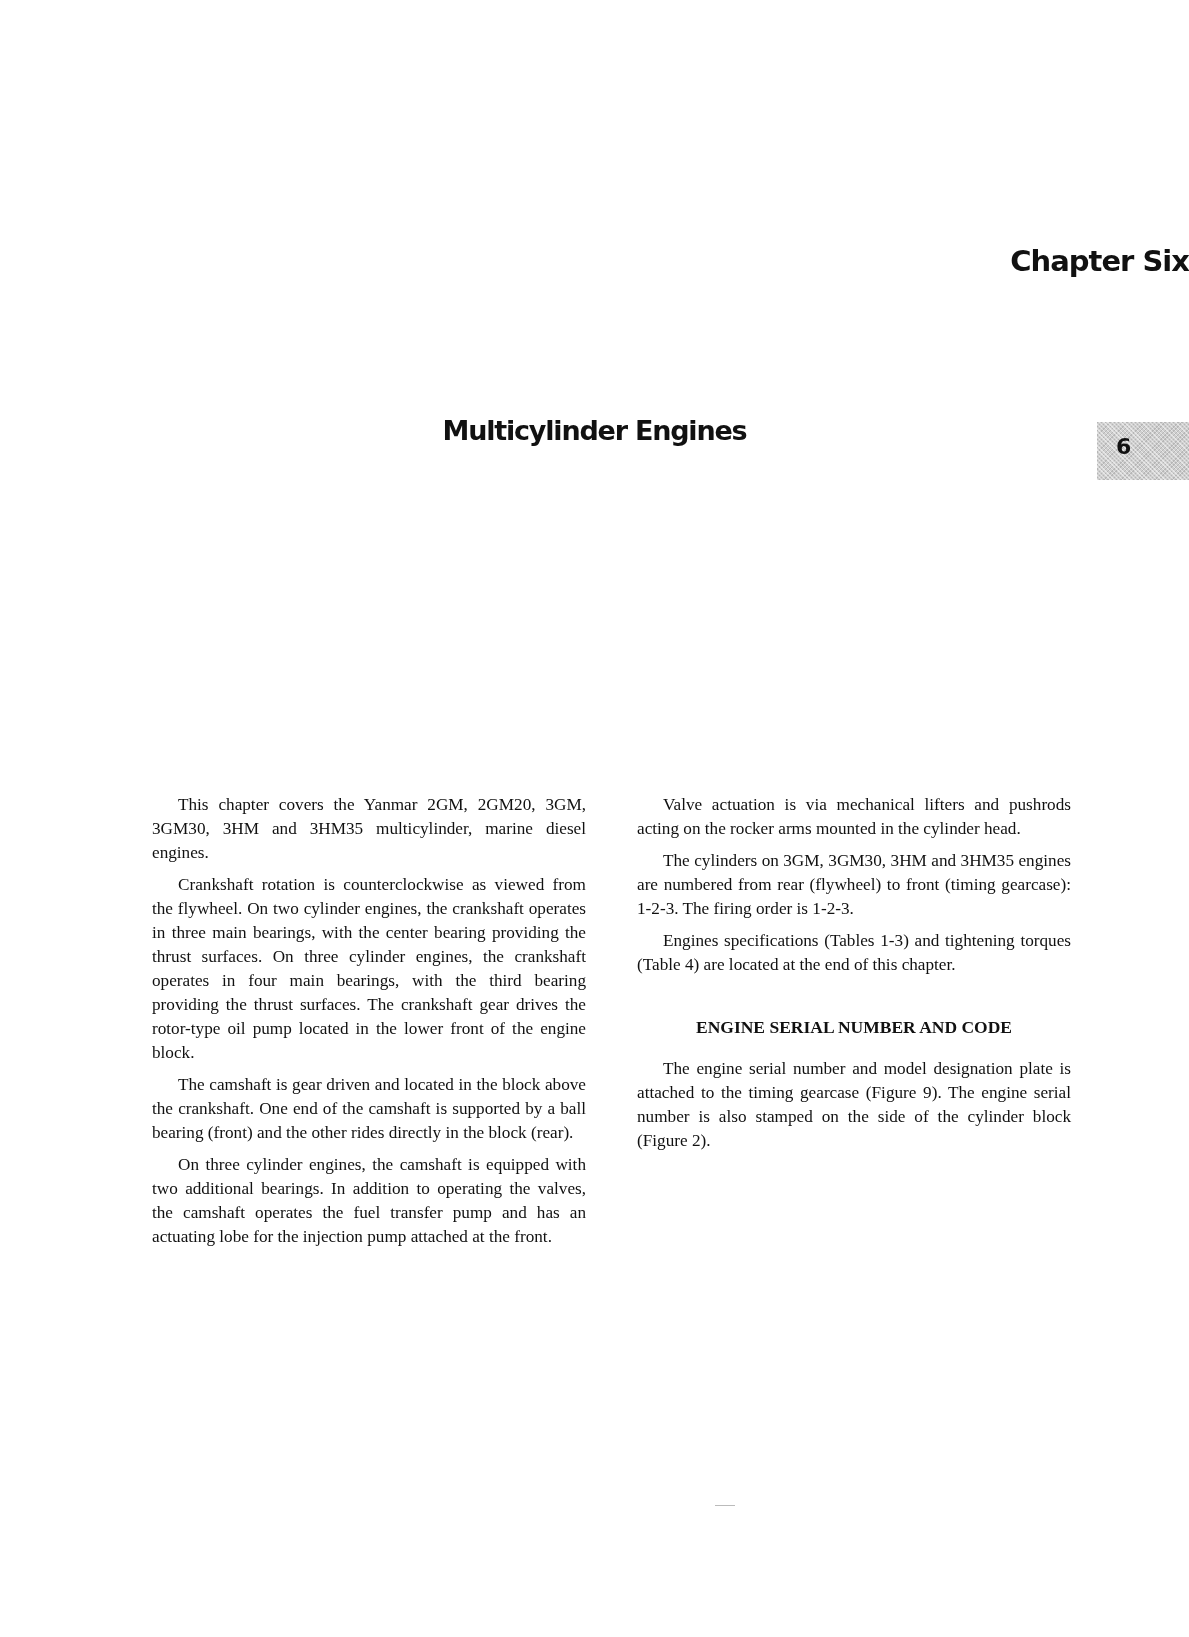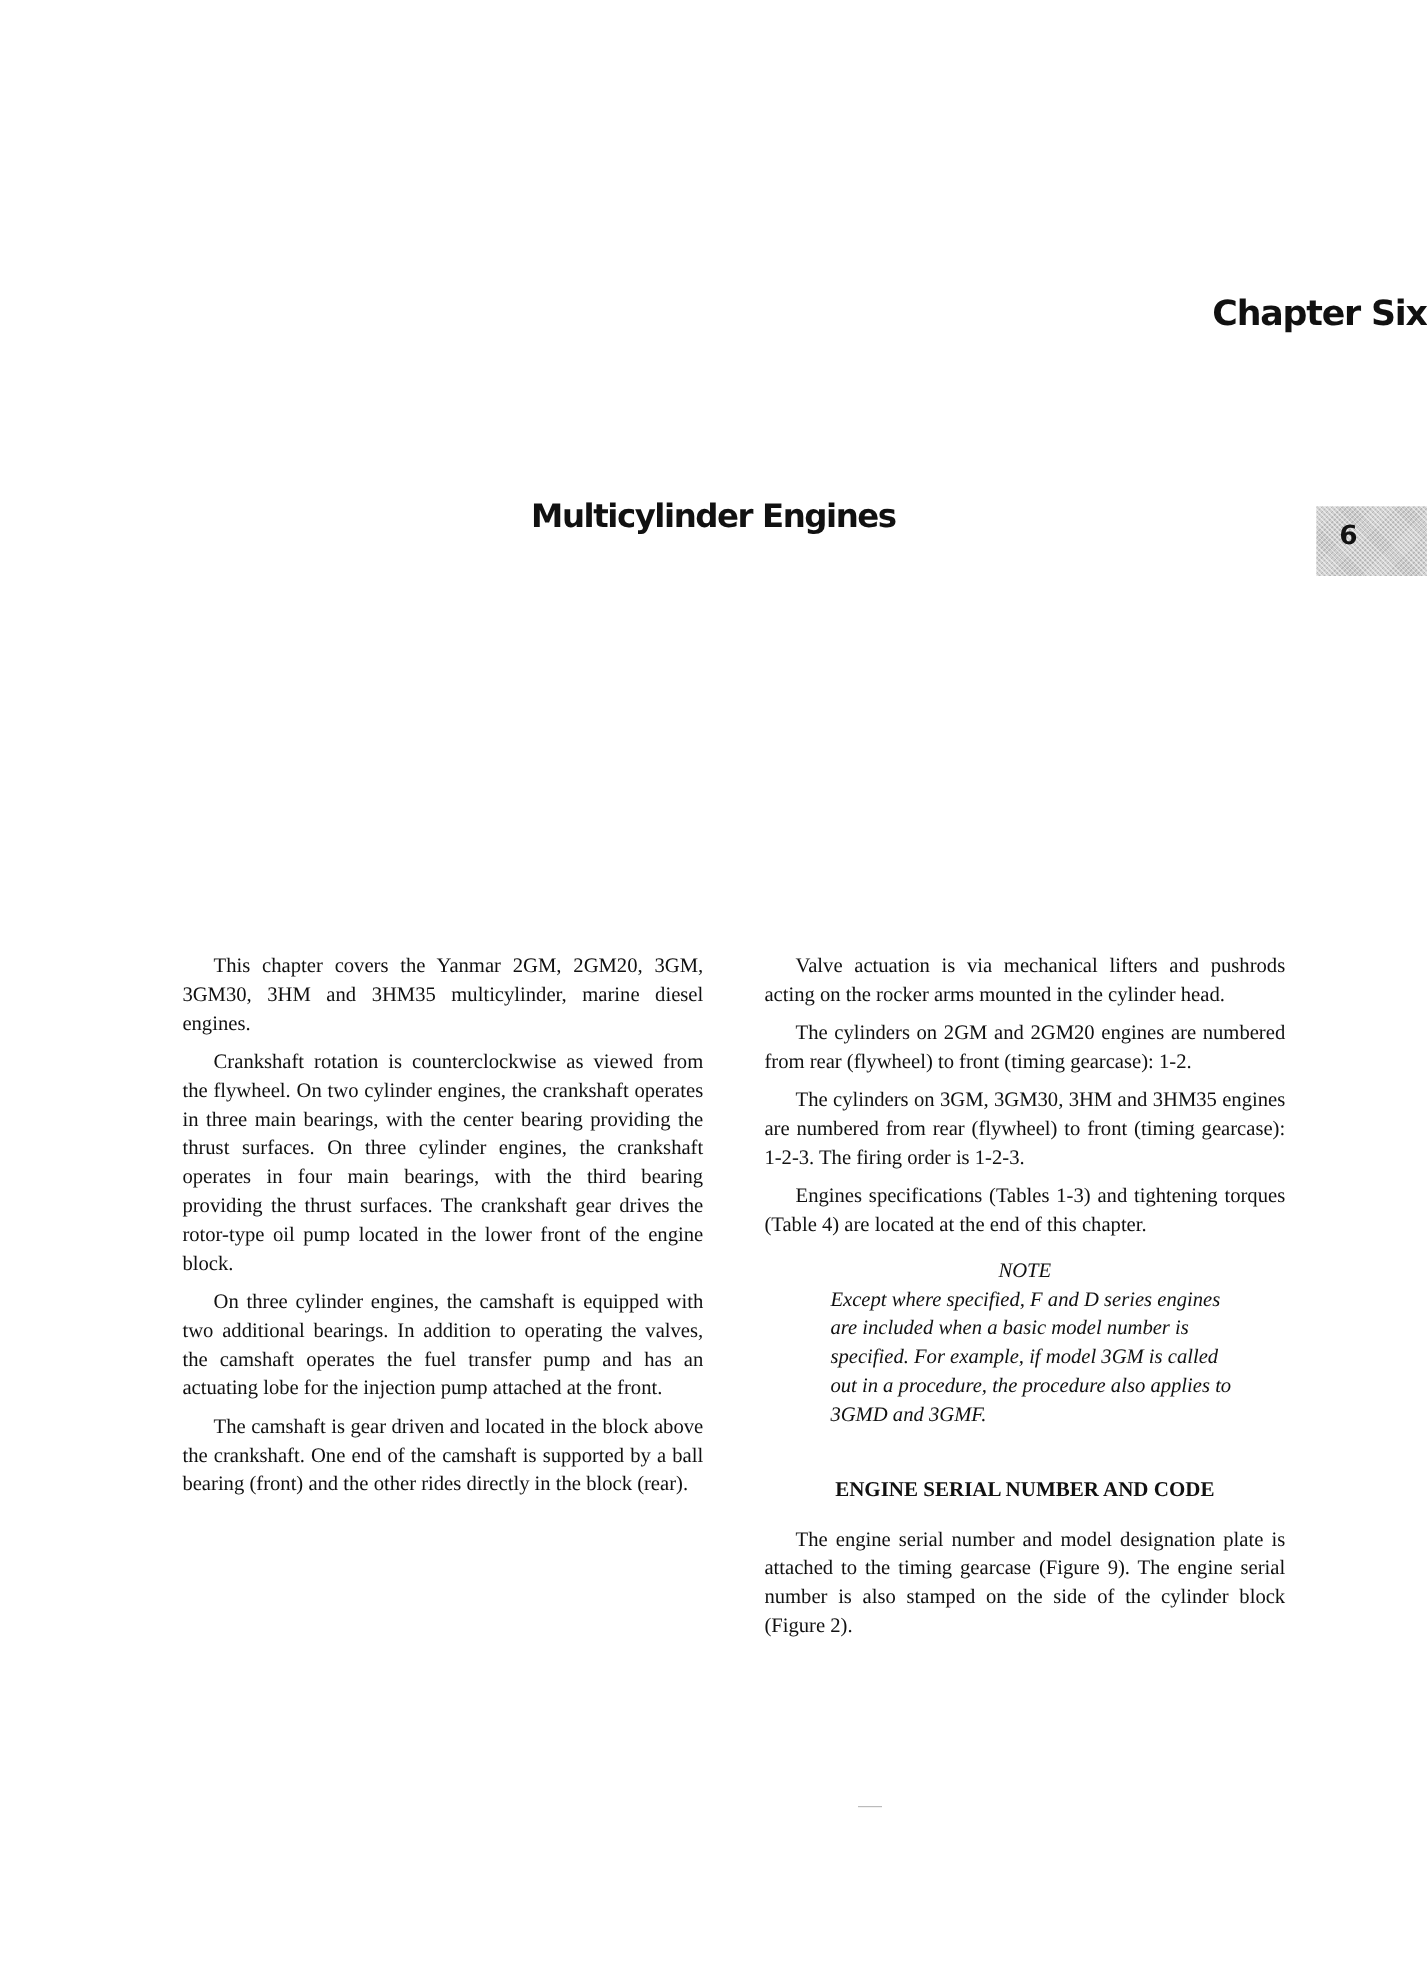--- a/index.html
+++ b/index.html
@@ -30,30 +30,25 @@
 
 <div class="chapter-label">Chapter Six</div>
 <div class="chapter-title">Multicylinder Engines</div>
 <div class="thumb-tab">
   <span>6</span>
 </div>
 
 <div class="col left">
   <p>This chapter covers the Yanmar 2GM, 2GM20, 3GM, 3GM30, 3HM and 3HM35 multicylinder, marine diesel engines.</p>
   <p>Crankshaft rotation is counterclockwise as viewed from the flywheel. On two cylinder engines, the crankshaft operates in three main bearings, with the center bearing providing the thrust surfaces. On three cylinder engines, the crankshaft operates in four main bearings, with the third bearing providing the thrust surfaces. The crankshaft gear drives the rotor-type oil pump located in the lower front of the engine block.</p>
+  <p>The camshaft is gear driven and located in the block above the crankshaft. One end of the camshaft is supported by a ball bearing (front) and the other rides directly in the block (rear).</p>
   <p>On three cylinder engines, the camshaft is equipped with two additional bearings. In addition to operating the valves, the camshaft operates the fuel transfer pump and has an actuating lobe for the injection pump attached at the front.</p>
-  <p>The camshaft is gear driven and located in the block above the crankshaft. One end of the camshaft is supported by a ball bearing (front) and the other rides directly in the block (rear).</p>
 </div>
 
 <div class="col right">
   <p>Valve actuation is via mechanical lifters and pushrods acting on the rocker arms mounted in the cylinder head.</p>
-  <p>The cylinders on 2GM and 2GM20 engines are numbered from rear (flywheel) to front (timing gearcase): 1-2.</p>
   <p>The cylinders on 3GM, 3GM30, 3HM and 3HM35 engines are numbered from rear (flywheel) to front (timing gearcase): 1-2-3. The firing order is 1-2-3.</p>
   <p><span>Engines specifications (</span><b>Tables 1-3</b><span>) and tightening torques (</span><b>Table 4</b><span>) are located at the end of this chapter.</span></p>
-  <div class="note">
-    <span class="note-label">NOTE</span>
-    <span>Except where specified, F and D series engines are included when a basic model number is specified. For example, if model 3GM is called out in a procedure, the procedure also applies to 3GMD and 3GMF.</span>
-  </div>
   <div class="section-heading">ENGINE SERIAL NUMBER AND CODE</div>
   <p><span>The engine serial number and model designation plate is attached to the timing gearcase (</span><b>Figure 9</b><span>). The engine serial number is also stamped on the side of the cylinder block (</span><b>Figure 2</b><span>).</span></p>
 </div>
 
 <div class="footer-dash"></div>
 
 </body></html>

